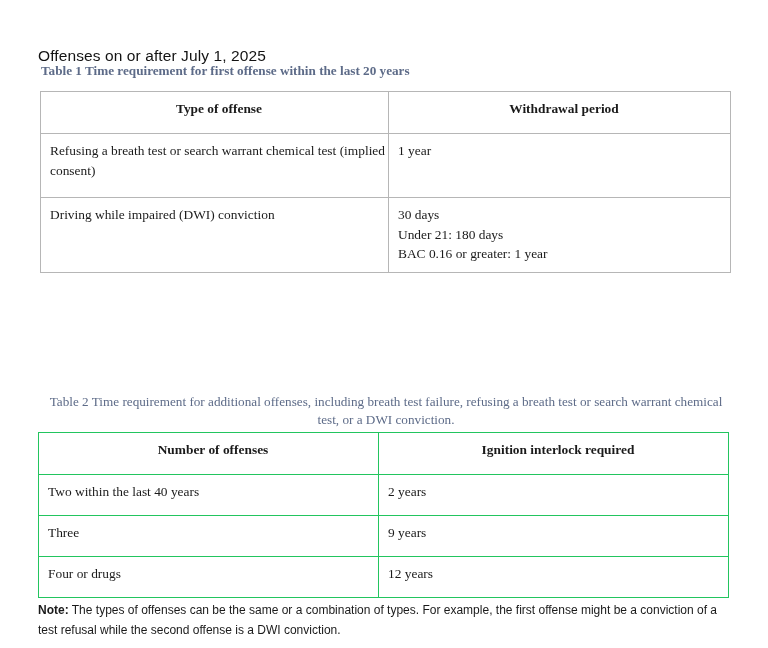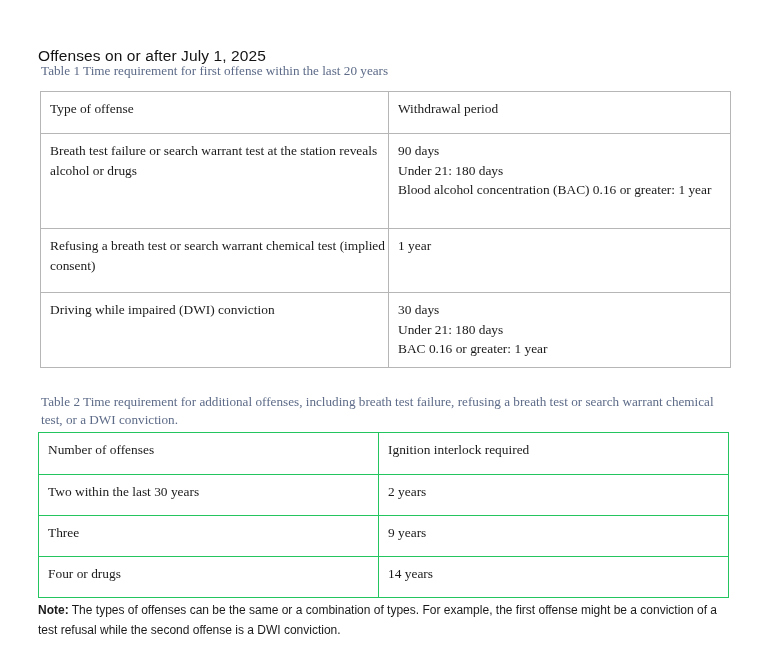--- a/index.html
+++ b/index.html
@@ -41,46 +41,49 @@
     position: absolute;
     font-family: "Liberation Serif", "DejaVu Serif", serif;
     font-size: 13.2px;
     line-height: 17.5px;
     color: #5d6b88;
   }
   .caption-1 {
     left: 41px;
     top: 62px;
     white-space: nowrap;
+    font-weight: bold;
   }
   .caption-2 {
     left: 41px;
     top: 393px;
     width: 690px;
+    text-align: center;
   }
 
   
   table.doc-table {
     position: absolute;
     border-collapse: collapse;
     table-layout: fixed;
     font-family: "Liberation Serif", "DejaVu Serif", serif;
     font-size: 13.4px;
     color: #1a1a1a;
   }
   table.doc-table td,
   table.doc-table th {
     vertical-align: top;
     text-align: left;
     font-weight: 400;
     padding: 7px 0 8px 9px;
     line-height: 19.5px;
   }
   table.doc-table th {
-    font-weight: 400;
+    font-weight: 700;
+    text-align: center;
   }
 
   
   #table-1 {
     left: 40px;
     top: 91px;
     width: 690px;
   }
   #table-1 td,
   #table-1 th {
@@ -143,28 +146,20 @@
       <col class="col-a">
       <col class="col-b">
     </colgroup>
     <thead>
       <tr class="row-head">
         <th>Type of offense</th>
         <th>Withdrawal period</th>
       </tr>
     </thead>
     <tbody>
-      <tr class="row-1">
-        <td>Breath test failure or search warrant test at the station reveals alcohol or drugs</td>
-        <td class="cell-lines">
-          <span>90 days</span>
-          <span>Under 21: 180 days</span>
-          <span>Blood alcohol concentration (BAC) 0.16 or greater: 1 year</span>
-        </td>
-      </tr>
       <tr class="row-3">
         <td>Refusing a breath test or search warrant chemical test (implied consent)</td>
         <td class="cell-lines">
           <span>1 year</span>
         </td>
       </tr>
       <tr class="row-4">
         <td>Driving while impaired (DWI) conviction</td>
         <td class="cell-lines">
           <span>30 days</span>
@@ -183,30 +178,30 @@
       <col class="col-b">
     </colgroup>
     <thead>
       <tr class="row-head">
         <th>Number of offenses</th>
         <th>Ignition interlock required</th>
       </tr>
     </thead>
     <tbody>
       <tr>
-        <td>Two within the last 30 years</td>
+        <td>Two within the last 40 years</td>
         <td>2 years</td>
       </tr>
       <tr>
         <td>Three</td>
         <td>9 years</td>
       </tr>
       <tr>
         <td>Four or drugs</td>
-        <td>14 years</td>
+        <td>12 years</td>
       </tr>
     </tbody>
   </table>
 
   <p class="note">
     <b>Note:</b><span> The types of offenses can be the same or a combination of types. For example, the first offense might be a conviction of a test refusal while the second offense is a DWI conviction.</span>
   </p>
 
 </div>
 

